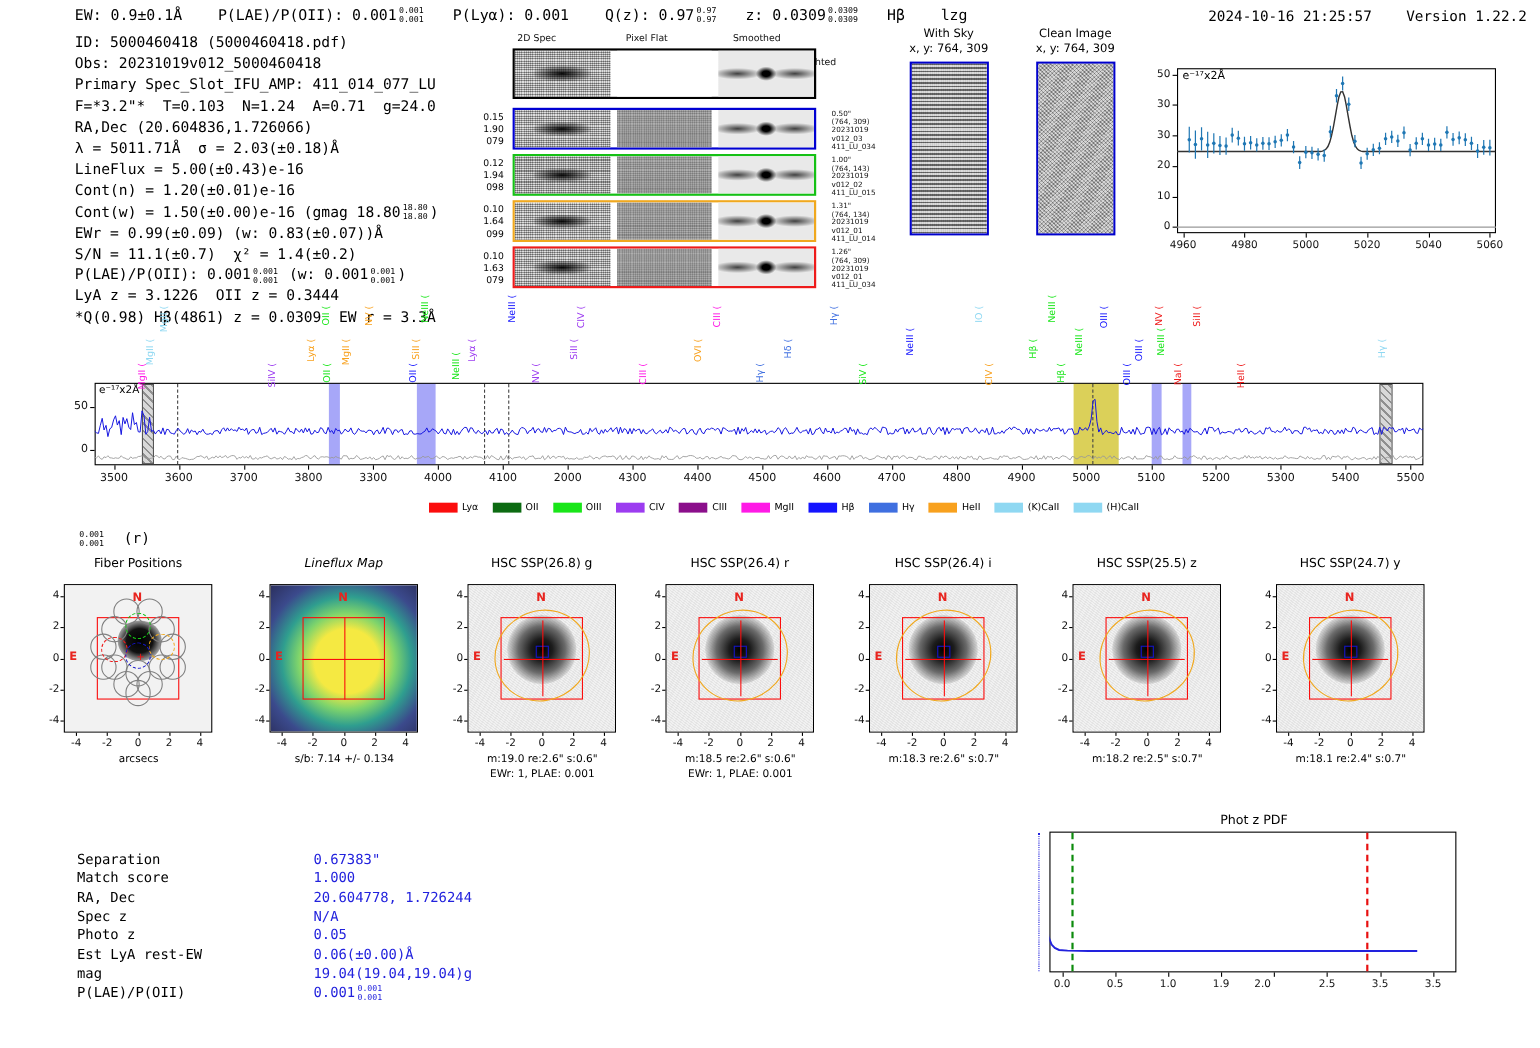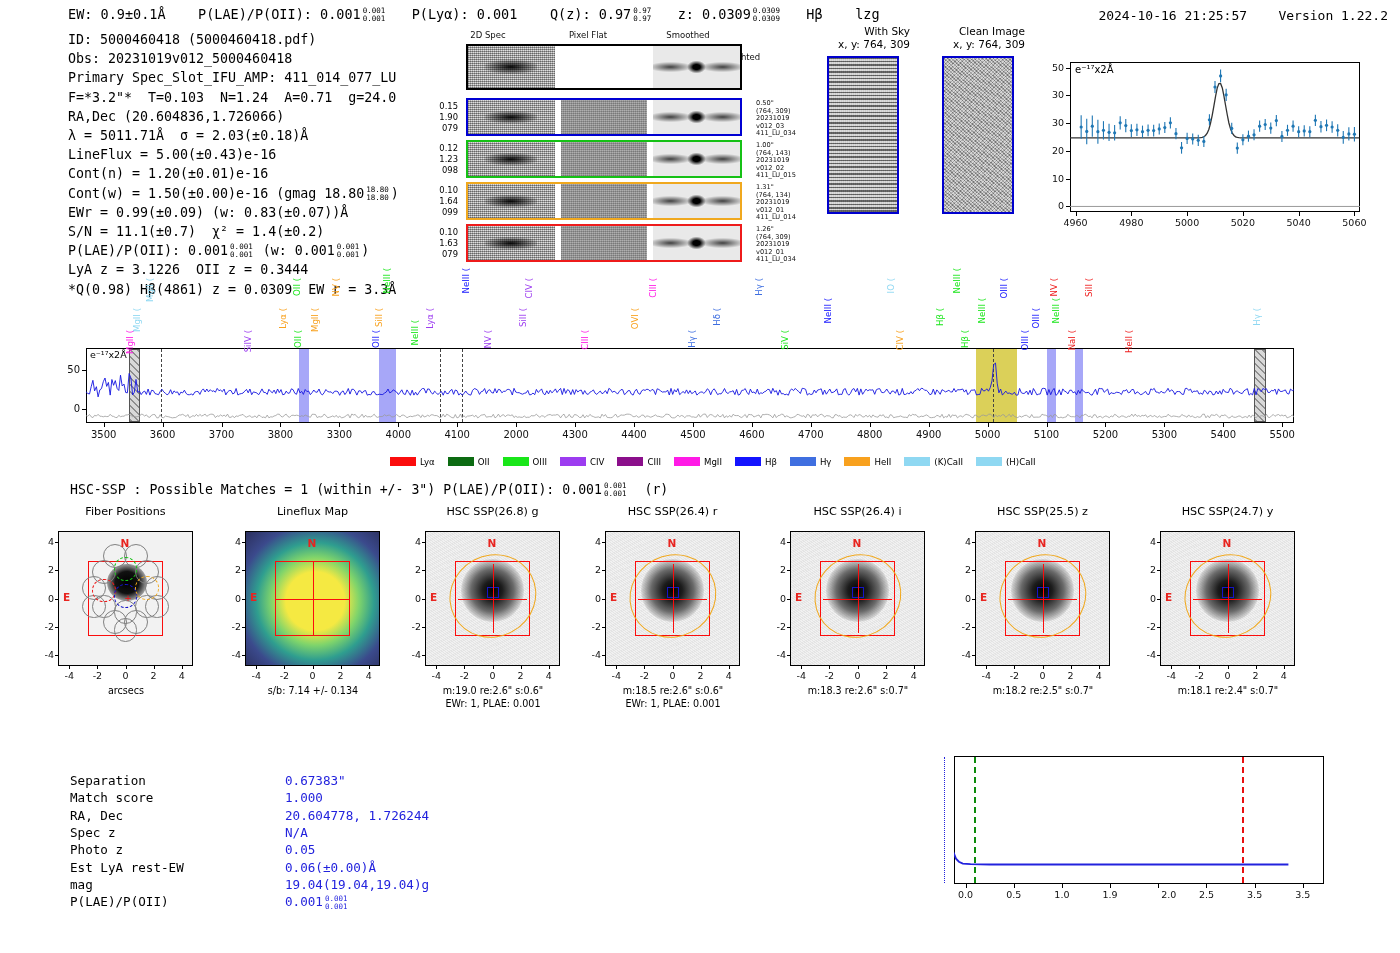--- a/index.html
+++ b/index.html
@@ -32,21 +32,21 @@
       radial-gradient(ellipse 13px 9px at 50% 50%, #000 0%, #000 28%, rgba(0,0,0,0) 72%),
       radial-gradient(ellipse 30px 7px at 20% 50%, rgba(0,0,0,.72) 0%, rgba(0,0,0,0) 75%),
       radial-gradient(ellipse 30px 7px at 80% 50%, rgba(0,0,0,.72) 0%, rgba(0,0,0,0) 75%),
       linear-gradient(#e9e9e9,#e9e9e9);}
   .coreblob{position:absolute;left:50%;top:50%;transform:translate(-50%,-50%);
       width:60%;height:34%;
       background:radial-gradient(ellipse at 50% 50%, rgba(0,0,0,.95) 0%, rgba(0,0,0,.55) 35%, rgba(0,0,0,0) 80%);}
   .sidelbl{position:absolute;font-size:6.6px;line-height:7.6px;white-space:pre;color:#111;}
   .leftlbl{position:absolute;font-size:8.4px;line-height:11px;text-align:right;white-space:pre;}
   
-  .imgttl{position:absolute;font-size:10.5px;text-align:right;line-height:12.5px;}
+  .imgttl{position:absolute;font-size:10.5px;text-align:center;line-height:12.5px;}
   .skybox{position:absolute;box-sizing:border-box;border:2px solid #0000cd;}
   .skytex{width:100%;height:100%;
      background-color:#b8b8b8;
      background-image:repeating-linear-gradient(0deg, rgba(0,0,0,.45) 0 1.5px, rgba(255,255,255,.45) 1.5px 3.4px),
                       repeating-linear-gradient(90deg, rgba(0,0,0,.10) 0 1px, rgba(255,255,255,.10) 1px 2px);}
   .cleantex{width:100%;height:100%;
      background-color:#bdbdbd;
      background-image:repeating-linear-gradient(43deg, rgba(0,0,0,.22) 0 1px, rgba(255,255,255,.22) 1px 2.6px),
                       repeating-linear-gradient(137deg, rgba(0,0,0,.20) 0 1px, rgba(255,255,255,.20) 1px 2.4px);}
   
@@ -141,21 +141,21 @@
 v012_03
 411_LU_034</div>
     <div class="stripbox" style="left: 46px; top: 110px; width: 276px; height: 38px; border: 2px solid rgb(21, 193, 21); position: absolute;">
       <div class="strip-seg seg-noise" style="width: 88px; position: relative;">
         <div class="coreblob"></div>
       </div>
       <div class="strip-seg seg-flat-grey" style="width: 88px; margin-left: 6px;"></div>
       <div class="strip-seg seg-smooth" style="width: 88px; margin-left: 6px;"></div>
     </div>
     <div class="leftlbl" style="left: -8px; top: 113px; width: 46px;">0.12
-1.23
+1.94
 098</div>
     <div class="sidelbl" style="left: 336px; top: 112px;">1.00"
 (764, 143)
 20231019
 v012_02
 411_LU_015</div>
     <div class="stripbox" style="left: 46px; top: 152px; width: 276px; height: 38px; border: 2px solid rgb(240, 168, 30); position: absolute;">
       <div class="strip-seg seg-noise" style="width: 88px; position: relative;">
         <div class="coreblob"></div>
       </div>
@@ -472,21 +472,21 @@
       </span><span class="legend-item">
         <span class="legend-sw" style="background: rgb(143, 216, 242);"></span>
         <span>(K)CaII</span>
       </span><span class="legend-item">
         <span class="legend-sw" style="background: rgb(143, 216, 242);"></span>
         <span>(H)CaII</span>
       </span></div>
   </div>
 
 <div class="abs mono" id="hscline" style="top:482px;left:70px;font-size:13.2px;white-space:nowrap;">
-  <span>HSC-SSP : Possible Matches = 1 (within +/- 3")  P(LAE)/P(OII): 0.001</span><span class="frac">
+  <span class="frac">
       <span>0.001</span>
       <span>0.001</span>
     </span>
   <span>&nbsp;</span><span>(r)</span>
 </div>
 
 <div class="abs" id="panels" style="top:505px;left:0;width:1400px;height:230px;">
     <div class="panel-title" style="left: 45.5px; top: 0px;">Fiber Positions</div>
     <div class="axbox" style="left: 58px; top: 26px; width: 135px; height: 135px; overflow: hidden;">
       <div style="position: absolute; inset: 0px; background: rgb(242, 242, 242);">
@@ -529,21 +529,21 @@
     <div class="tick" style="left: 32px; top: 87.5px; width: 22px; text-align: right; font-size: 9.5px;">0</div>
     <div class="tickmark" style="left: 153.625px; top: 161px; width: 1px; height: 3px;"></div>
     <div class="tick" style="left: 139.625px; top: 165px; width: 28px; text-align: center; font-size: 9.5px;">2</div>
     <div class="tickmark" style="left: 55px; top: 65.375px; width: 3px; height: 1px;"></div>
     <div class="tick" style="left: 32px; top: 59.375px; width: 22px; text-align: right; font-size: 9.5px;">2</div>
     <div class="tickmark" style="left: 181.75px; top: 161px; width: 1px; height: 3px;"></div>
     <div class="tick" style="left: 167.75px; top: 165px; width: 28px; text-align: center; font-size: 9.5px;">4</div>
     <div class="tickmark" style="left: 55px; top: 37.25px; width: 3px; height: 1px;"></div>
     <div class="tick" style="left: 32px; top: 31.25px; width: 22px; text-align: right; font-size: 9.5px;">4</div>
     <div class="panel-sub" style="left: 38.5px; top: 180px;">arcsecs</div>
-    <div class="panel-title" style="left: 232.5px; top: 0px;">Lineflux Map</div>
+    <div class="panel-title" style="left: 232.5px; top: 0px; font-style: italic;">Lineflux Map</div>
     <div class="axbox" style="left: 245px; top: 26px; width: 135px; height: 135px; overflow: hidden;">
       <div style="position: absolute; inset: 0px; background: radial-gradient(circle at 52% 52%, rgb(245, 233, 66) 0%, rgb(245, 233, 66) 30%, rgb(127, 212, 107) 45%, rgb(47, 158, 143) 60%, rgb(59, 74, 140) 78%, rgb(43, 47, 94) 100%);"></div>
       <div class="redbox" style="left: 22%; top: 22%; width: 56%; height: 56%;"></div>
       <div style="position: absolute; left: 22%; top: 50%; width: 56%; height: 1.2px; background: rgb(251, 13, 13);"></div>
       <div style="position: absolute; left: 50%; top: 22%; width: 1.2px; height: 56%; background: rgb(251, 13, 13);"></div>
     </div>
     <div class="compass" style="left: 307.5px; top: 32px;">N</div>
     <div class="compass" style="left: 250px; top: 85.5px;">E</div>
     <div class="tickmark" style="left: 256.25px; top: 161px; width: 1px; height: 3px;"></div>
     <div class="tick" style="left: 242.25px; top: 165px; width: 28px; text-align: center; font-size: 9.5px;">-4</div>
@@ -753,31 +753,32 @@
     <div class="v" style="left: 215px; top: 69.2px;">0.05</div>
     <div class="k" style="left: 0px; top: 86.5px;">Est LyA rest-EW</div>
     <div class="v" style="left: 215px; top: 86.5px;">0.06(±0.00)Å</div>
     <div class="k" style="left: 0px; top: 103.8px;">mag</div>
     <div class="v" style="left: 215px; top: 103.8px;">19.04(19.04,19.04)g</div>
     <div class="k" style="left: 0px; top: 121.1px;">P(LAE)/P(OII)</div>
     <div class="v" style="left: 215px; top: 121.1px;">0.001<span class="frac"><span>0.001</span><span>0.001</span></span></div>
   </div>
 
 <div class="abs" id="photz" style="width:420px;height:210px;">
+    <div style="position: absolute; left: 0px; top: 0px; width: 420px; text-align: center; font-size: 11.5px;">Phot z PDF</div>
     <div class="axbox" style="left: 24px; top: 18px; width: 370px; height: 128px; border: 1px solid rgb(0, 0, 0);"></div>
     <div class="tickmark" style="left: 35.5625px; top: 146px; width: 1px; height: 4px;"></div>
     <div class="tick" style="left: 17.5625px; top: 151px; width: 36px; text-align: center; font-size: 9.5px;">0.0</div>
     <div class="tickmark" style="left: 83.7396px; top: 146px; width: 1px; height: 4px;"></div>
     <div class="tick" style="left: 65.7396px; top: 151px; width: 36px; text-align: center; font-size: 9.5px;">0.5</div>
     <div class="tickmark" style="left: 131.917px; top: 146px; width: 1px; height: 4px;"></div>
     <div class="tick" style="left: 113.917px; top: 151px; width: 36px; text-align: center; font-size: 9.5px;">1.0</div>
     <div class="tickmark" style="left: 180.094px; top: 146px; width: 1px; height: 4px;"></div>
     <div class="tick" style="left: 162.094px; top: 151px; width: 36px; text-align: center; font-size: 9.5px;">1.9</div>
     <div class="tickmark" style="left: 228.271px; top: 146px; width: 1px; height: 4px;"></div>
-    <div class="tick" style="left: 210.271px; top: 151px; width: 36px; text-align: right; font-size: 9.5px;">2.0</div>
+    <div class="tick" style="left: 210.271px; top: 151px; width: 36px; text-align: left; font-size: 9.5px;">2.0</div>
     <div class="tickmark" style="left: 276.448px; top: 146px; width: 1px; height: 4px;"></div>
     <div class="tick" style="left: 258.448px; top: 151px; width: 36px; text-align: center; font-size: 9.5px;">2.5</div>
     <div class="tickmark" style="left: 324.625px; top: 146px; width: 1px; height: 4px;"></div>
     <div class="tick" style="left: 306.625px; top: 151px; width: 36px; text-align: center; font-size: 9.5px;">3.5</div>
     <div class="tickmark" style="left: 372.802px; top: 146px; width: 1px; height: 4px;"></div>
     <div class="tick" style="left: 354.802px; top: 151px; width: 36px; text-align: center; font-size: 9.5px;">3.5</div>
     <svg width="370" height="128" style="position: absolute; left: 24px; top: 18px;">
       <path d="M-12.4,73.4L-10.5,34.4L-8.6,-11.9L-7.6,2.7L-6.7,34.4L-4.7,63.7L-2.8,83.2L-0.9,95.4L2.0,102.7L4.9,105.7L8.8,107.6L16.5,108.2L35.7,108.5L83.9,108.5L180.3,108.5L276.6,108.5L334.4,108.5" fill="none" stroke="#2222dd" stroke-width="1.8"></path>
     </svg>
     <div style="position: absolute; left: 14.4531px; top: 19px; width: 0px; height: 126px; border-left: 1.6px dotted rgb(34, 34, 221);"></div>

